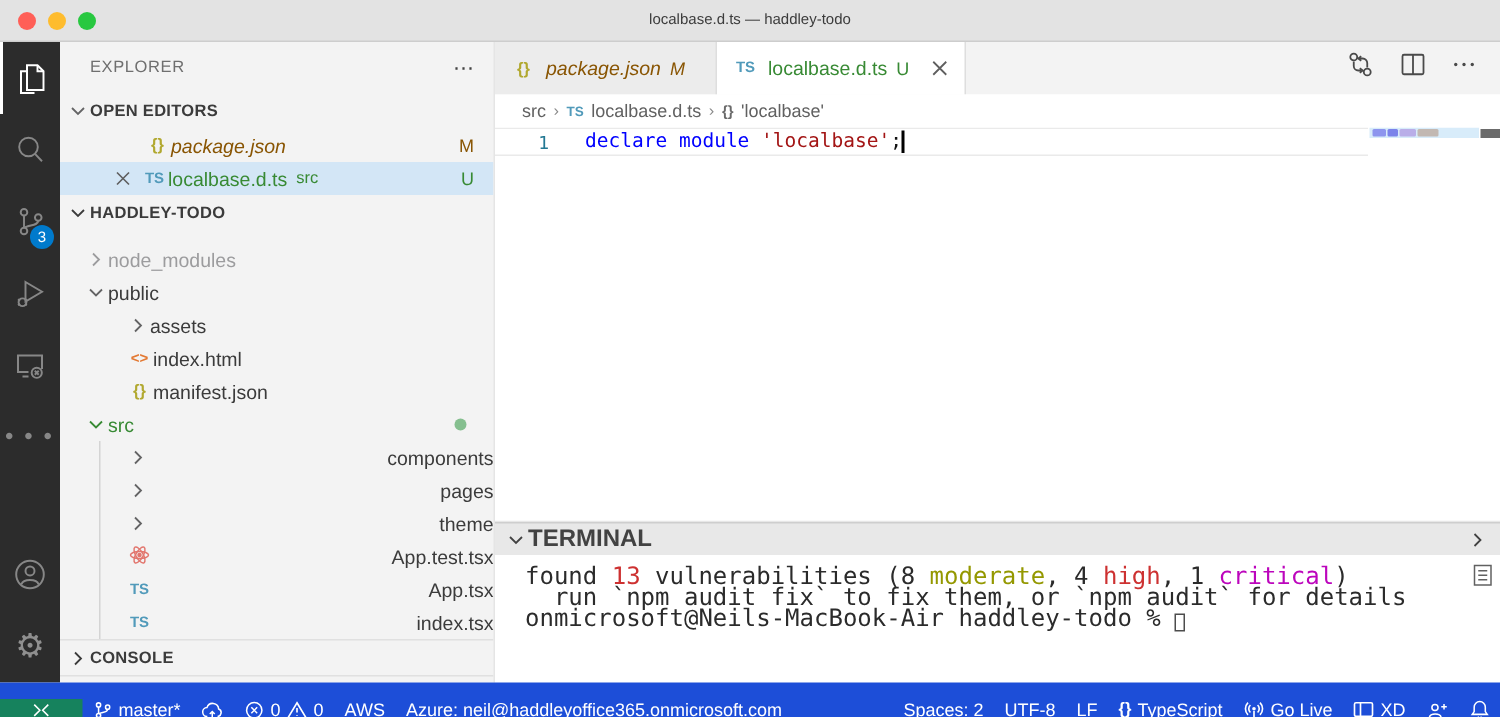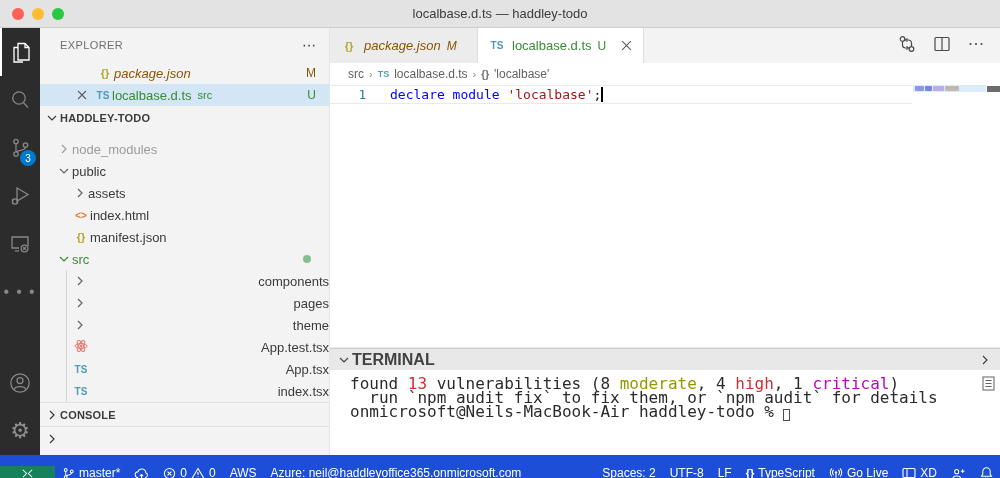--- a/index.html
+++ b/index.html
@@ -10,21 +10,21 @@
   }
   
   .titlebar {
     position:absolute; top:0; left:0; width:1000px; height:28px;
     background:#e3e3e3; border-bottom:1px solid #cdcdcd;
     display:flex; align-items:center; justify-content:center;
   }
   .traffic { position:absolute; left:12px; top:8px; display:flex; gap:8px; }
   .tl { width:12px; height:12px; border-radius:50%; }
   .tl.red { background:#ff5f57; } .tl.yellow { background:#febc2e; } .tl.green { background:#28c840; }
-  .win-title { font-size:13px; color:#3c3c3c; }
+  .win-title { font-size:10px; color:#3c3c3c; }
 
   
   .activitybar {
     position:absolute; left:0; top:28px; width:40px; height:427px; background:#2c2c2c;
     display:flex; flex-direction:column;
   }
   .ab-item { position:relative; width:40px; height:48px; display:flex; align-items:center; justify-content:center; }
   .ab-item svg { stroke:#878787; fill:none; stroke-width:1.3; }
   .ab-item.active { border-left:2px solid #ffffff; }
   .ab-item.active svg { stroke:#ffffff; }
@@ -60,21 +60,21 @@
   .ficon.json { color:#b1a82f; }
   .ficon.html { color:#e37933; font-size:10px; }
   .ficon.ts { color:#519aba; font-size:10px; }
   .mod-orange { color:#895503; font-style:italic; }
   .untracked { color:#388a34; }
   .suffix { font-size:11px; color:#388a34; margin-left:6px; }
   .badge { margin-left:auto; margin-right:13px; font-size:12px; }
   .badge.m { color:#895503; }
   .badge.u { color:#388a34; }
   .lvl1 { padding-left:16px; }
-  .lvl2 { padding-left:32px; }
+  .lvl2 { padding-left:44px; }
   .dim { color:#9c9c9e; }
   .guide { position:relative;justify-content:space-between; }
   .guide::before { content:""; position:absolute; left:26px; top:0; bottom:0; width:1px; background:#d4d4d4; }
   .scm-dot { width:8px; height:8px; border-radius:50%; background:#85bf8f; margin-left:auto; margin-right:18px; flex:none; }
   .tree { padding-top:8px; }
 
   
   .editor-region { position:absolute; left:330px; top:28px; width:670px; height:427px; display:flex; flex-direction:column; background:#fff; }
   .tabbar { height:35px; background:#f3f3f3; display:flex; align-items:stretch; flex:none; }
   .tab { display:flex; align-items:center; padding:0 10px; font-size:13px; gap:6px; border-right:1px solid #dedede; }
@@ -196,20 +196,28 @@
         <span class="ab-gear">⚙</span>
       </div>
   </div>
 
   <div class="sidebar">
     <div class="sb-title">
       <span class="sb-title-label">EXPLORER</span>
       <span class="sb-title-dots">⋯</span>
     </div>
 
+    <div class="sec-header">
+      <span class="chev">
+          <svg width="16" height="16" viewBox="0 0 16 16">
+            <path d="M4 6l4 4 4-4" fill="none" stroke="#646465" stroke-width="1.2"></path>
+          </svg>
+        </span>
+      <span>OPEN EDITORS</span>
+    </div>
     <div class="row oe1">
       <span class="ficon json">{}</span>
       <span class="name mod-orange">package.json</span>
       <span class="badge m">M</span>
     </div>
     <div class="row oe2 selected">
       <span class="close-x">
           <svg width="12" height="12" viewBox="0 0 12 12">
             <path d="M2 2l8 8M10 2l-8 8" stroke="#5f5f5f" stroke-width="1.1"></path>
           </svg>

